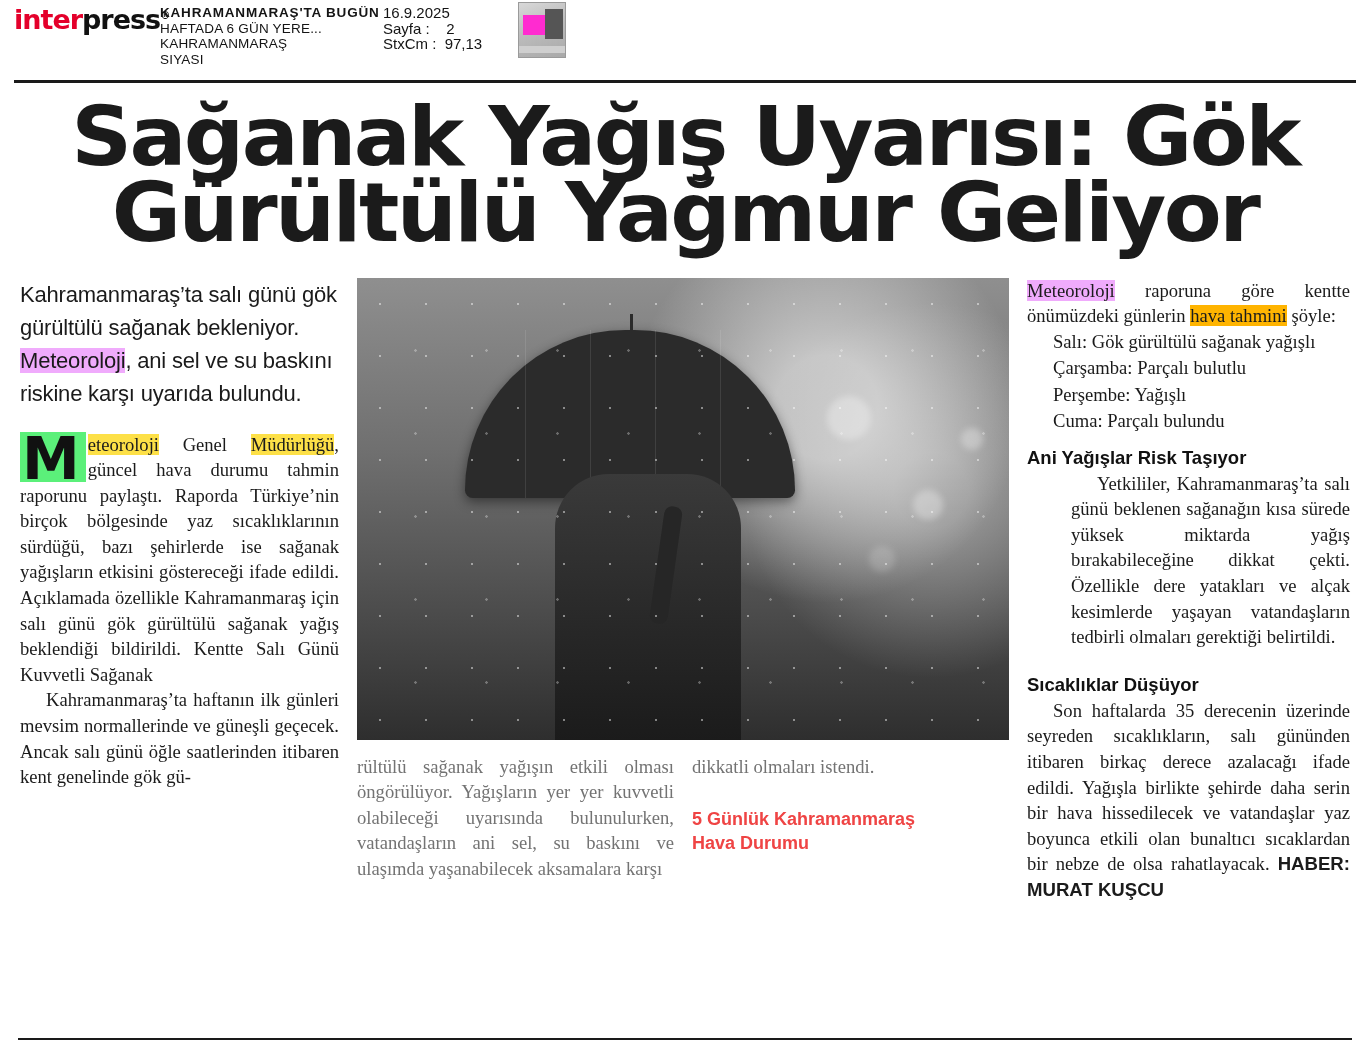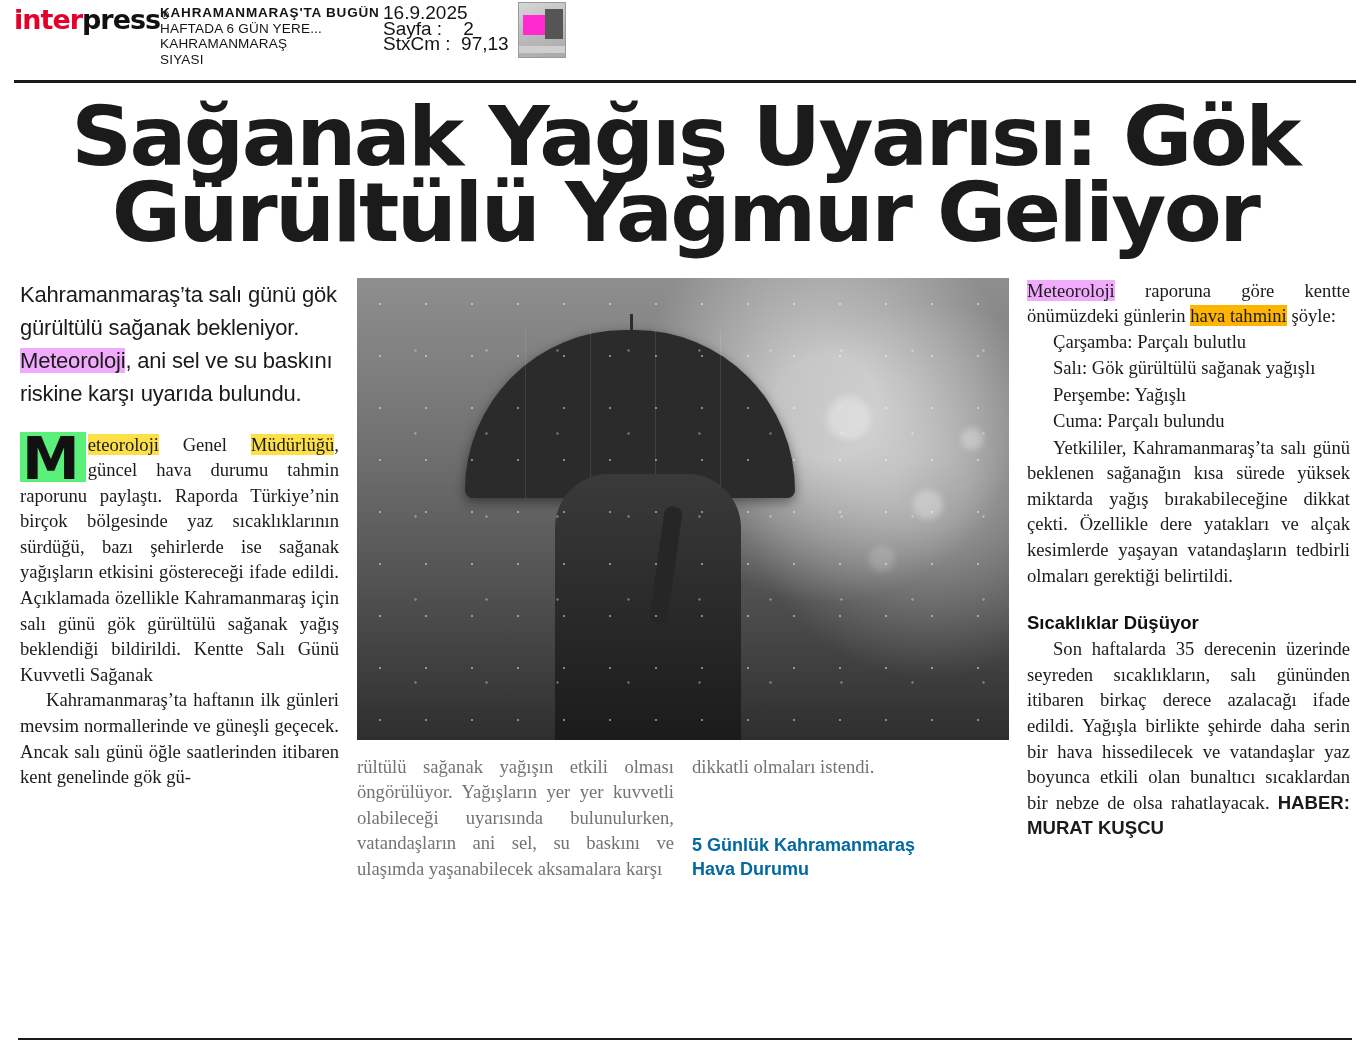--- a/index.html
+++ b/index.html
@@ -51,21 +51,21 @@
   }
   .meta-left .bold {
     font-weight: bold;
     letter-spacing: 0.8px;
   }
   .meta-right {
     position: absolute;
     left: 383px;
     top: 5px;
     font-family: "Liberation Sans", sans-serif;
-    font-size: 19px;
+    font-size: 15px;
     line-height: 15.5px;
     color: #141414;
   }
   .meta-right .row { white-space: pre; }
   .meta-right .date { font-weight: normal; }
   .thumb {
     position: absolute;
     left: 518px;
     top: 2px;
     width: 46px;
@@ -250,22 +250,22 @@
     font-size: 18.6px;
     line-height: 25.6px;
     text-align: justify;
     color: #737373;
   }
   .cap-title {
     font-family: "Liberation Sans", sans-serif;
     font-weight: bold;
     font-size: 18px;
     line-height: 24px;
-    margin-top: 54px;
-    color: #0369a1;
+    margin-top: 28px;
+    color: #ef4444;
   }
 
   .sub-head {
     font-family: "Liberation Sans", sans-serif;
     font-weight: bold;
     font-size: 18.5px;
     line-height: 26px;
     margin-top: 10px;
     color: #111;
   }
@@ -359,27 +359,28 @@
 Hava Durumu</div>
       </div>
     </div>
   </div>
 
   <div class="col-right">
     <div class="body-text">
       <p><span class="hl-cyan">Meteoroloji</span><span> raporuna göre kentte önümüzdeki günlerin </span><span class="hl-orange">hava tahmini</span><span> şöyle:</span></p>
     </div>
 
+    <div class="list-line">Salı: Gök gürültülü sağanak yağışlı</div>
     <div class="list-line">Çarşamba: Parçalı bulutlu</div>
-    <div class="list-line">Salı: Gök gürültülü sağanak yağışlı</div>
     <div class="list-line">Perşembe: Yağışlı</div>
     <div class="list-line">Cuma: Parçalı bulundu</div>
 
+    <div class="sub-head">Ani Yağışlar Risk Taşıyor</div>
     <div class="body-text">
-      <p style="text-indent:26px;">Yetkililer, Kahramanmaraş’ta salı günü beklenen sağanağın kısa sürede yüksek miktarda yağış bırakabileceğine dikkat çekti. Özellikle dere yatakları ve alçak kesimlerde yaşayan vatandaşların tedbirli olmaları gerektiği belirtildi.</p>
+      <p style="text-indent:26px;margin-left:44px;">Yetkililer, Kahramanmaraş’ta salı günü beklenen sağanağın kısa sürede yüksek miktarda yağış bırakabileceğine dikkat çekti. Özellikle dere yatakları ve alçak kesimlerde yaşayan vatandaşların tedbirli olmaları gerektiği belirtildi.</p>
     </div>
 
     <div class="sub-head" style="margin-top:22px;"><span>Sıcaklıklar Düşüyor</span></div>
     <div class="body-text">
       <p style="text-indent:26px;"><span>Son haftalarda 35 derecenin üzerinde seyreden sıcaklıkların, salı gününden itibaren birkaç derece azalacağı ifade edildi. Yağışla birlikte şehirde daha serin bir hava hissedilecek ve vatandaşlar yaz boyunca etkili olan bunaltıcı sıcaklardan bir nebze de olsa rahatlayacak. </span><span class="byline">HABER: MURAT KUŞCU</span></p>
     </div>
   </div>
 </div>
 
 <div class="footer-rule"></div>

